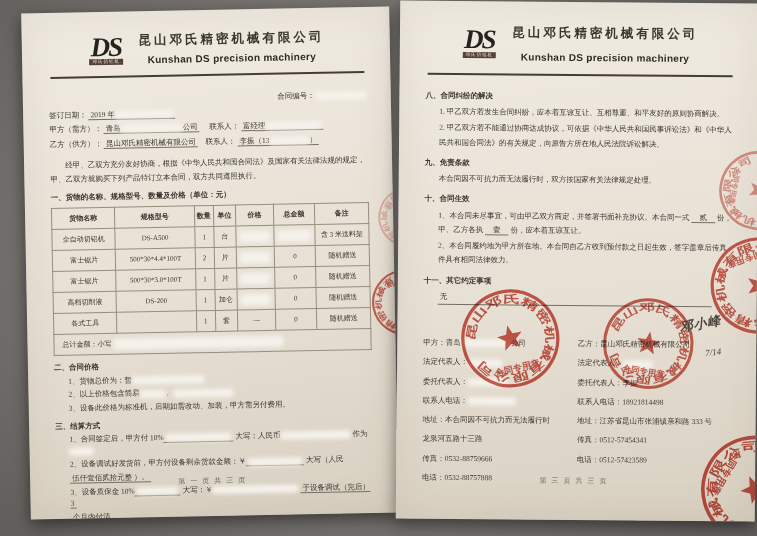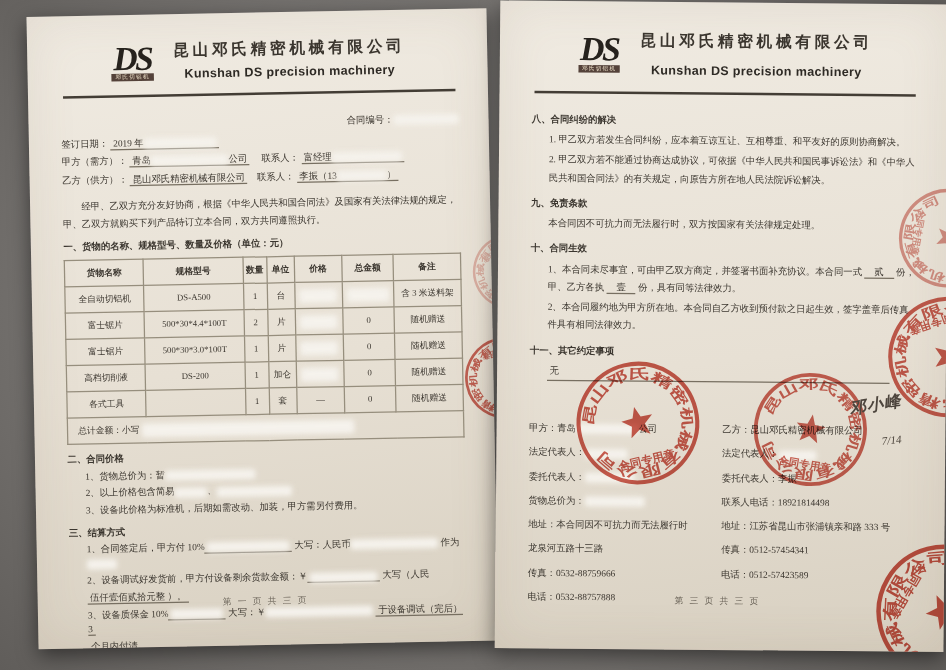--- a/index.html
+++ b/index.html
@@ -251,35 +251,35 @@
 
       <div class="sec">九、免责条款</div>
       <div class="sub" style="white-space:normal;">本合同因不可抗力而无法履行时，双方按国家有关法律规定处理。</div>
 
       <div class="sec">十、合同生效</div>
       <div class="sub" style="white-space:normal;">
         <span>1、本合同未尽事宜，可由甲乙双方商定，并签署书面补充协议。本合同一式</span>
         <span class="u" style="padding:0 8px;">贰</span>
         <span>份，甲、乙方各执</span>
         <span class="u" style="padding:0 8px;">壹</span>
-        <span>份，具有同等法律效力。</span>
+        <span>份，应本着互谅互让。</span>
       </div>
       <div class="sub" style="white-space:normal;">2、本合同履约地为甲方所在地。本合同自乙方收到预付款之日起生效，签字盖章后传真件具有相同法律效力。</div>
 
       <div class="sec">十一、其它约定事项</div>
       <div class="sub">
         <span class="u" style="display:inline-block;width:270px;"><span>无</span></span>
       </div>
 
       <div class="sig">
         <div class="sig-col">
           <div><span>甲方：</span><span>青岛</span><span class="rd" style="width:50px;"></span><span>公司</span></div>
           <div><span>法定代表人：</span><span class="rd" style="width:34px;"></span></div>
           <div><span>委托代表人：</span><span class="rd" style="width:40px;"></span></div>
-          <div><span>货物总价为：</span><span class="rd" style="width:48px;"></span></div>
+          <div><span>联系人电话：</span><span class="rd" style="width:48px;"></span></div>
           <div><span>地址：</span><span>本合同因不可抗力而无法履行时</span></div>
           <div>龙泉河五路十三路</div>
           <div>传真：0532-88759666</div>
           <div>电话：0532-88757888</div>
         </div>
         <div class="sig-col">
           <div>乙方：昆山邓氏精密机械有限公司</div>
           <div><span>法定代表人：</span><span class="rd" style="width:30px;"></span></div>
           <div>委托代表人：李振</div>
           <div>联系人电话：18921814498</div>

